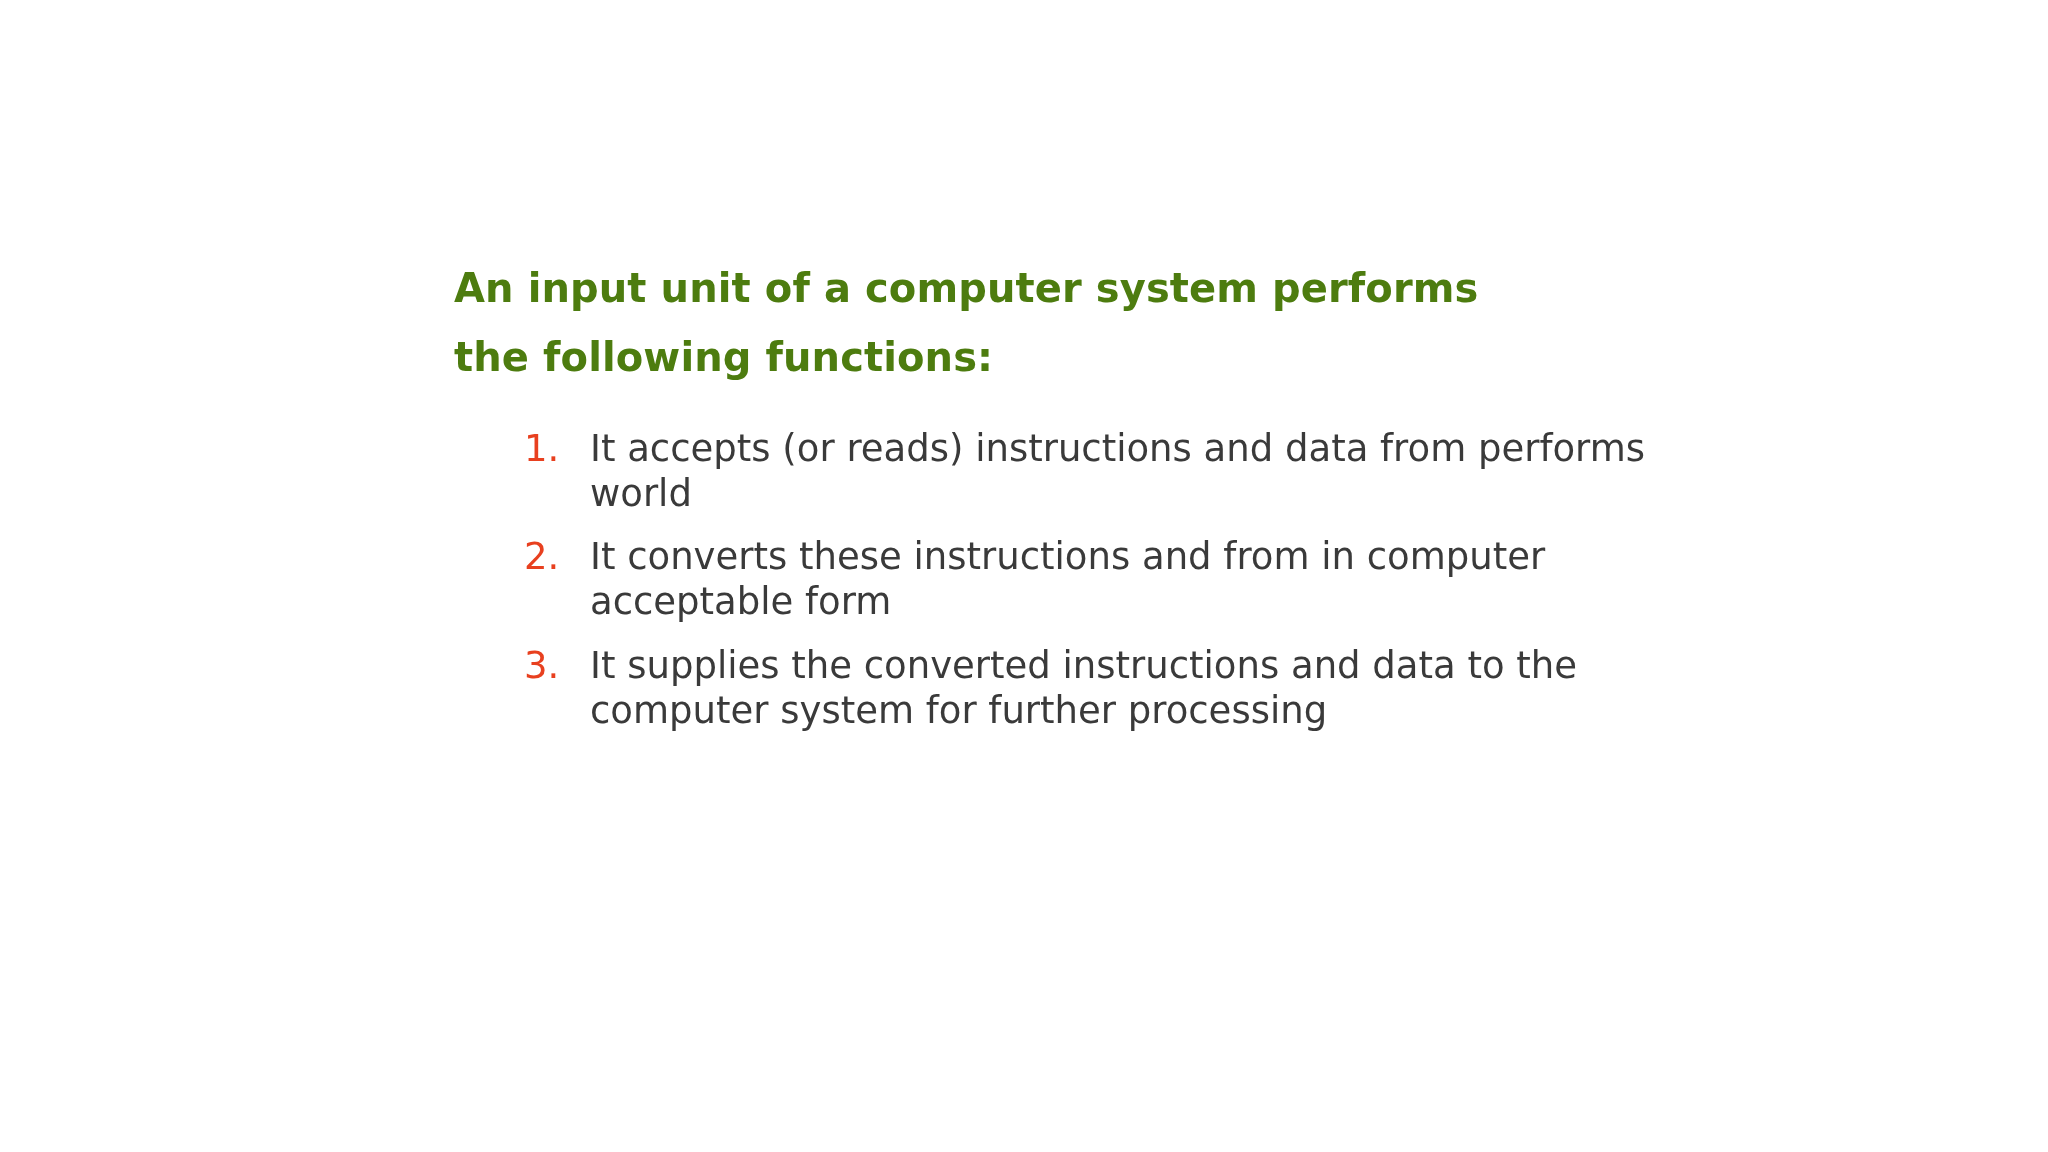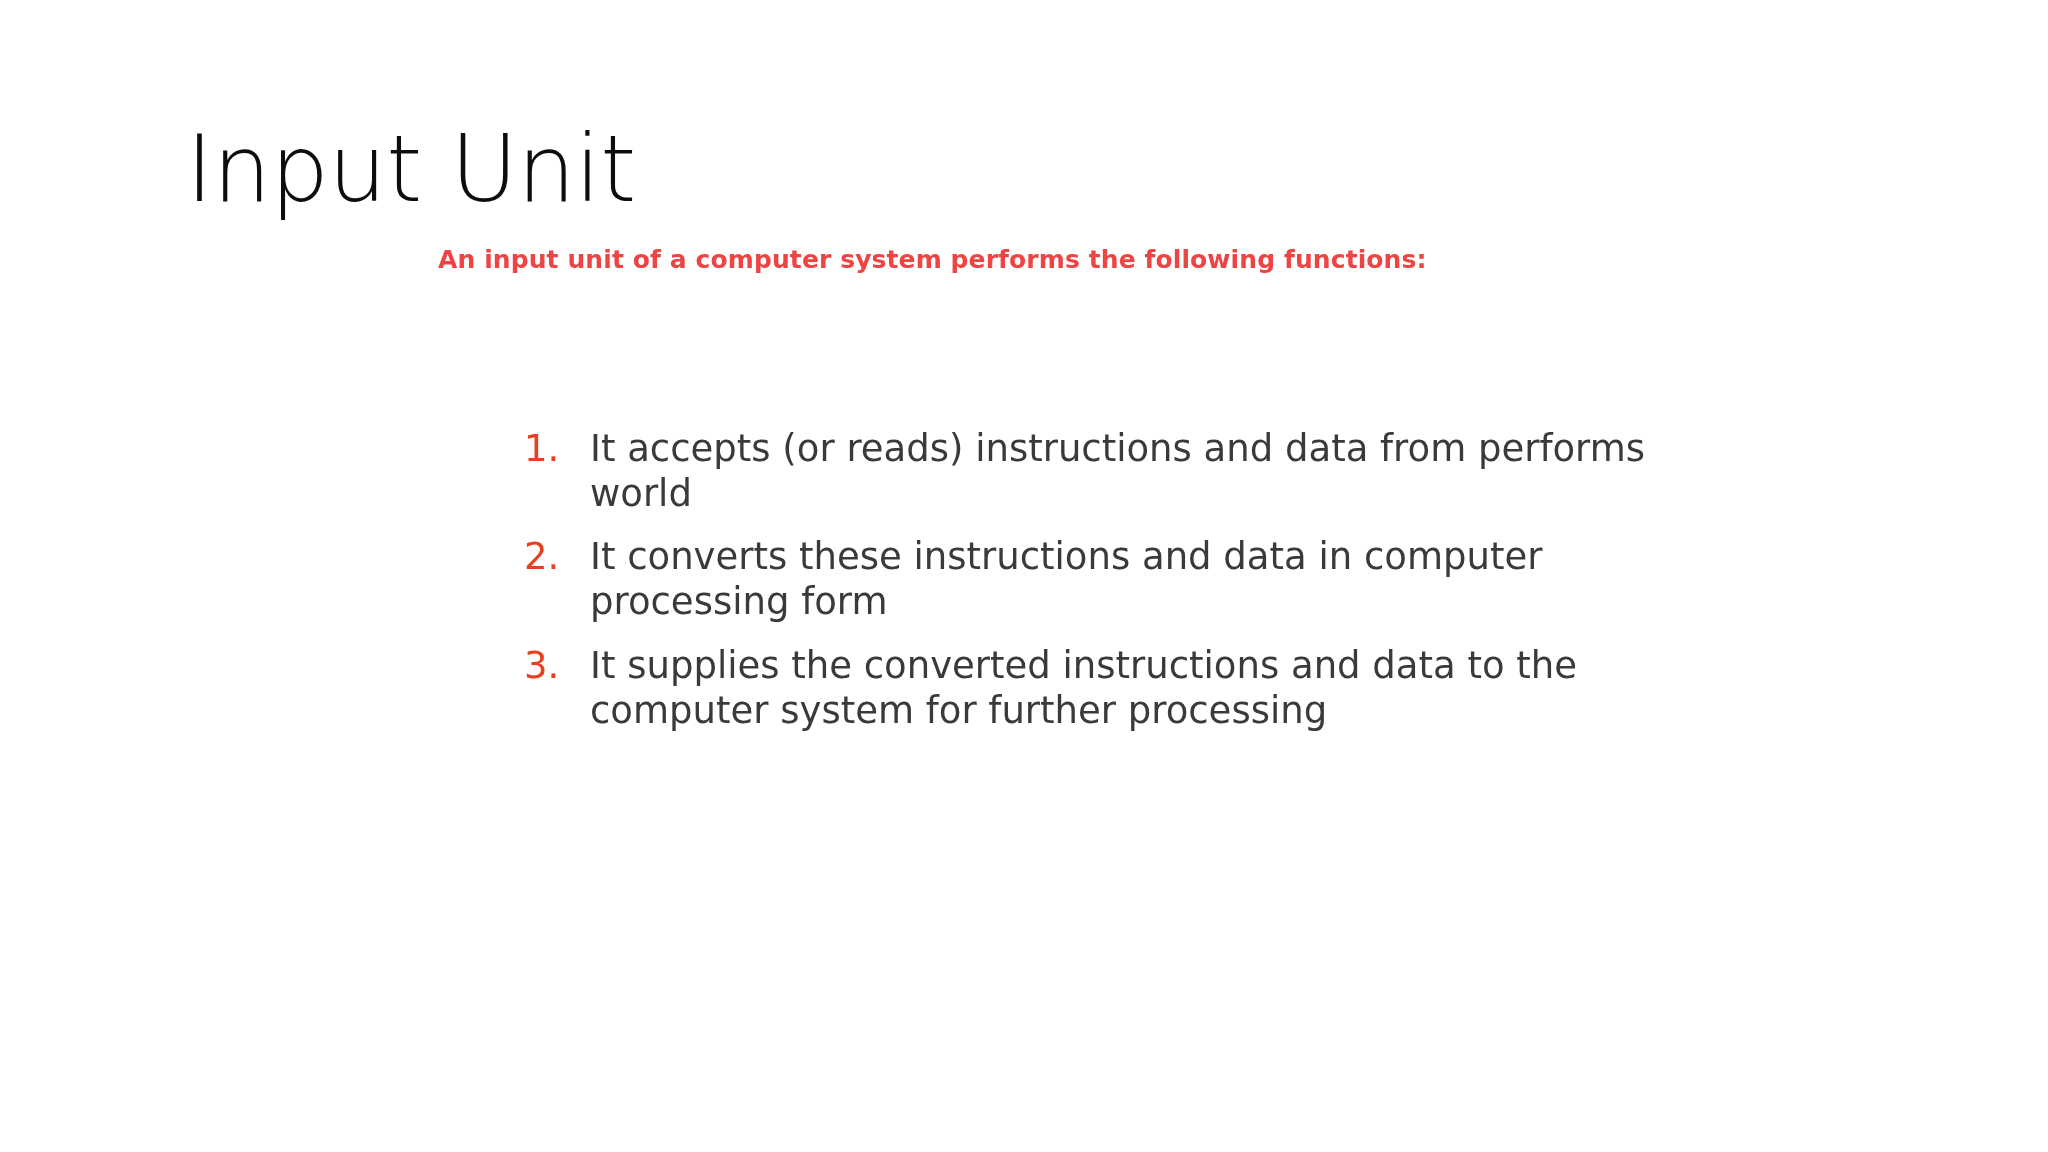--- a/index.html
+++ b/index.html
@@ -38,26 +38,26 @@
   
   .body-block {
     position: absolute;
     left: 438px;
     top: 238px;
     width: 1300px;
   }
 
   .lead-heading {
     font-family: "DejaVu Sans", sans-serif;
-    font-size: 25px;
+    font-size: 40px;
     font-weight: bold;
-    color: #ef4444;
+    color: #4d7c0f;
     line-height: 1.72;
     letter-spacing: 0.1px;
-    margin: 0;
+    margin: 16px;
     max-width: 1040px;
   }
 
   
   .fn-list {
     list-style: none;
     margin: 0;
     padding: 0;
     position: absolute;
     left: 86px;
@@ -94,36 +94,35 @@
 
   .fn-text {
     display: block;
   }
 </style>
 </head>
 <body>
 
 <div class="slide">
 
-  <h1 class="slide-title">Input Unit</h1>
 
   <div class="body-block">
 
     <p class="lead-heading">An input unit of a computer system performs the following functions:</p>
 
     <ol class="fn-list">
 
       <li class="fn-item">
         <span class="fn-marker">1.</span>
         <span class="fn-text">It accepts (or reads) instructions and data from performs world</span>
       </li>
 
       <li class="fn-item">
         <span class="fn-marker">2.</span>
-        <span class="fn-text">It converts these instructions and data in computer processing form</span>
+        <span class="fn-text">It converts these instructions and from in computer acceptable form</span>
       </li>
 
       <li class="fn-item">
         <span class="fn-marker">3.</span>
         <span class="fn-text">It supplies the converted instructions and data to the computer system for further processing</span>
       </li>
 
     </ol>
   </div>
 </div>

